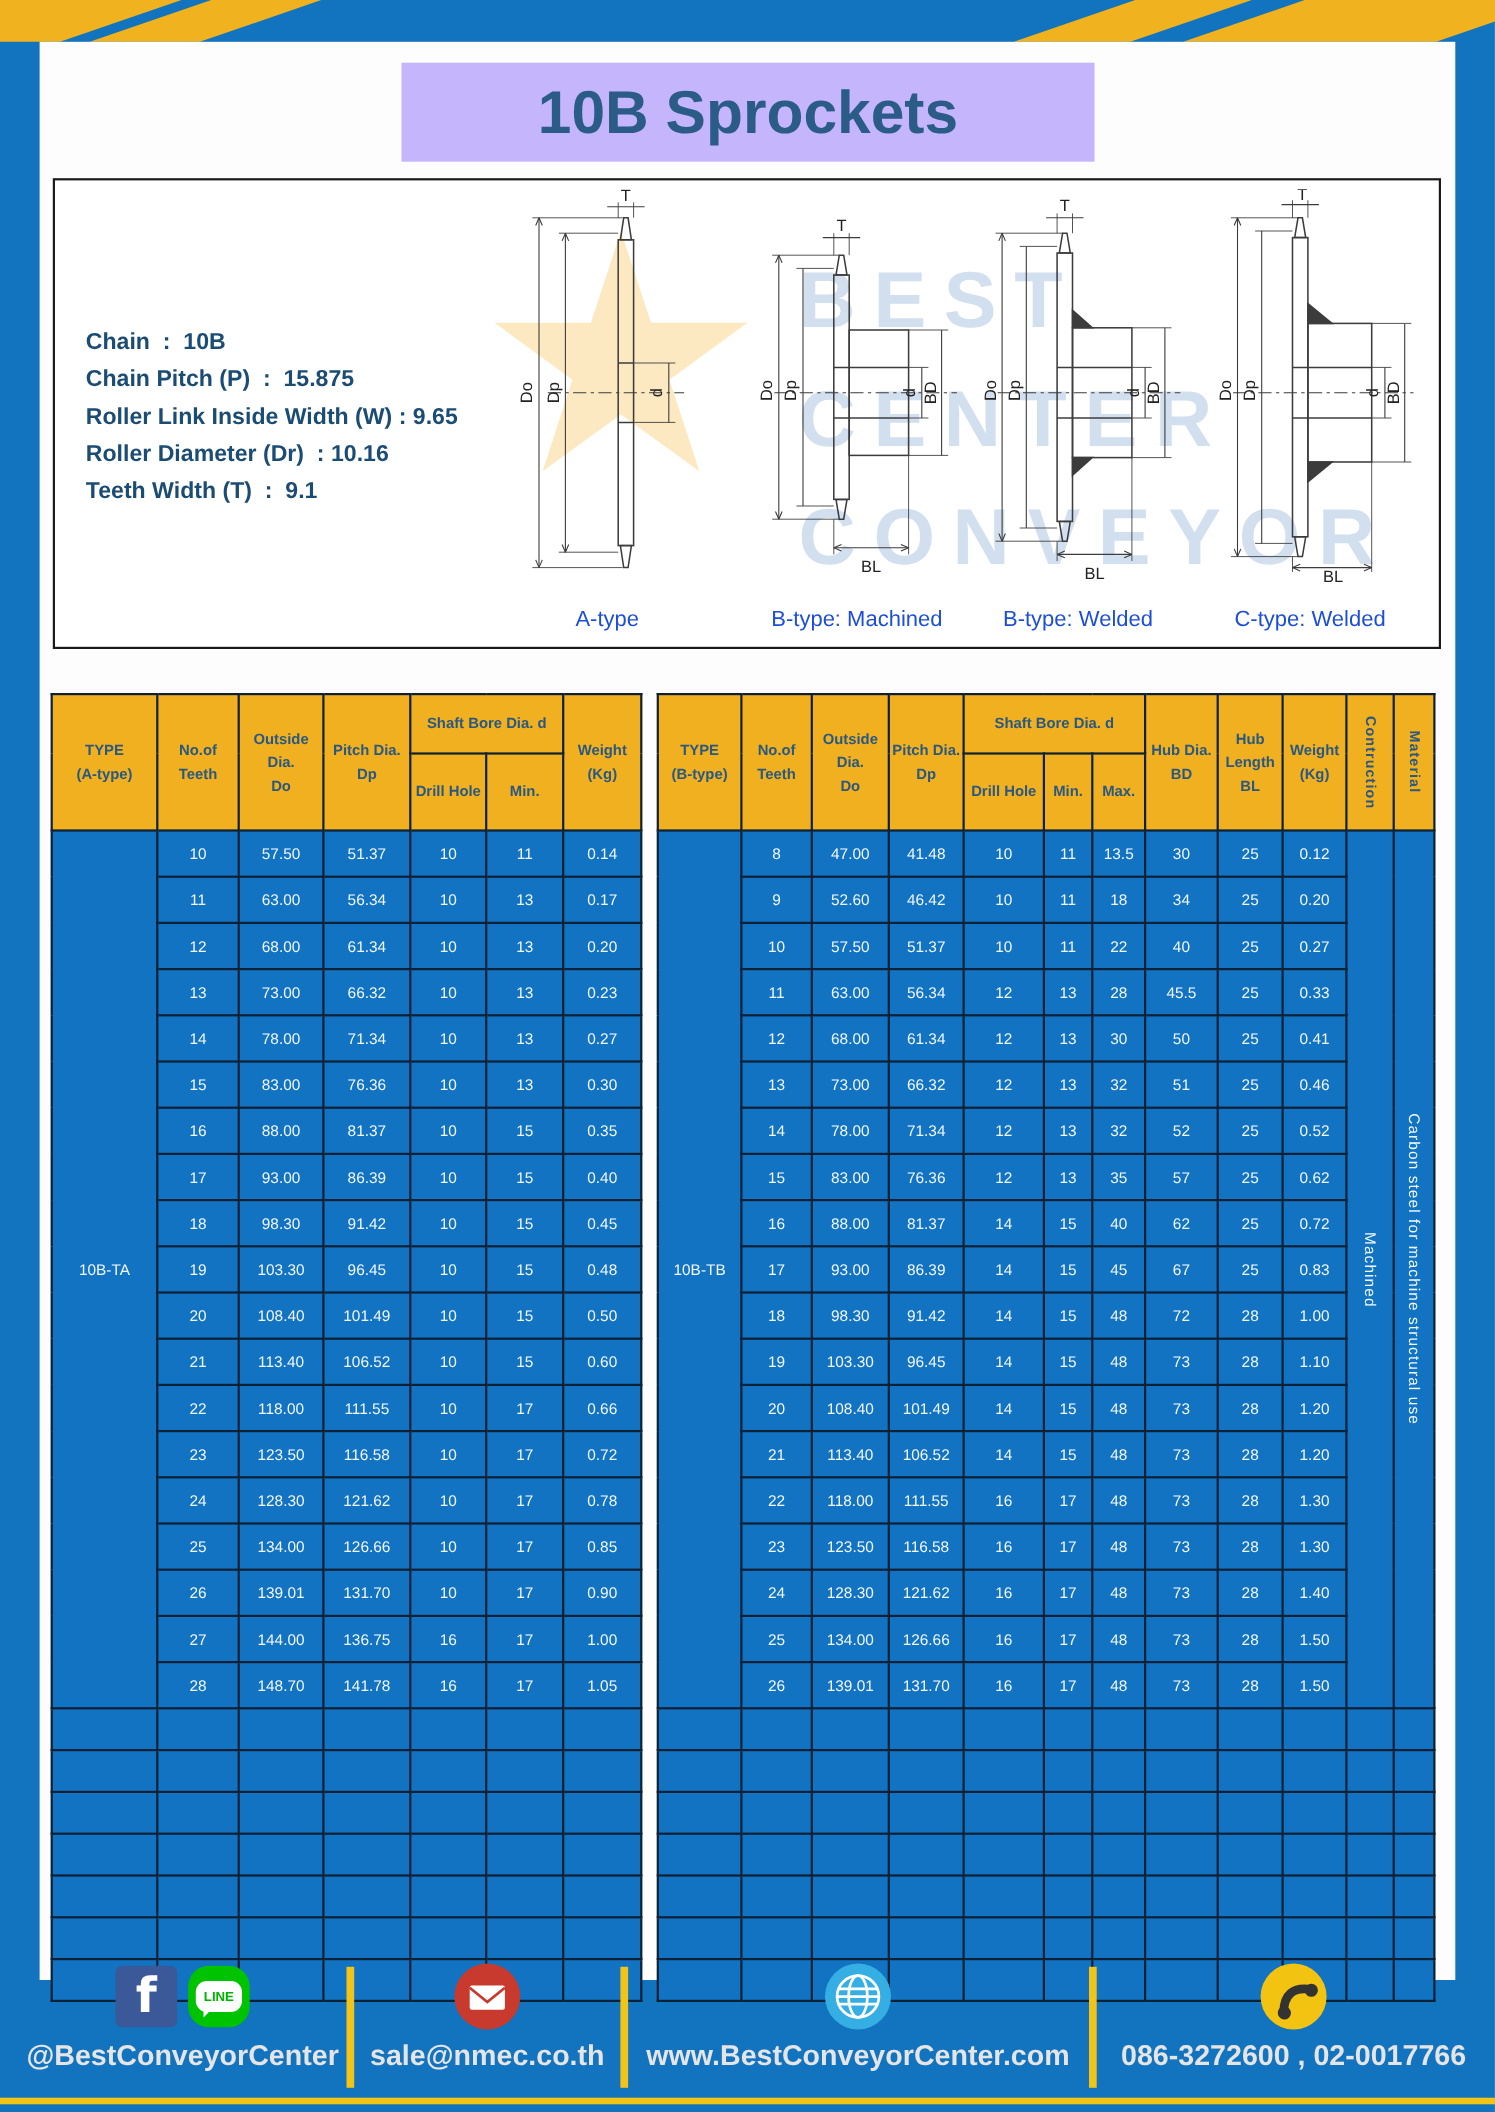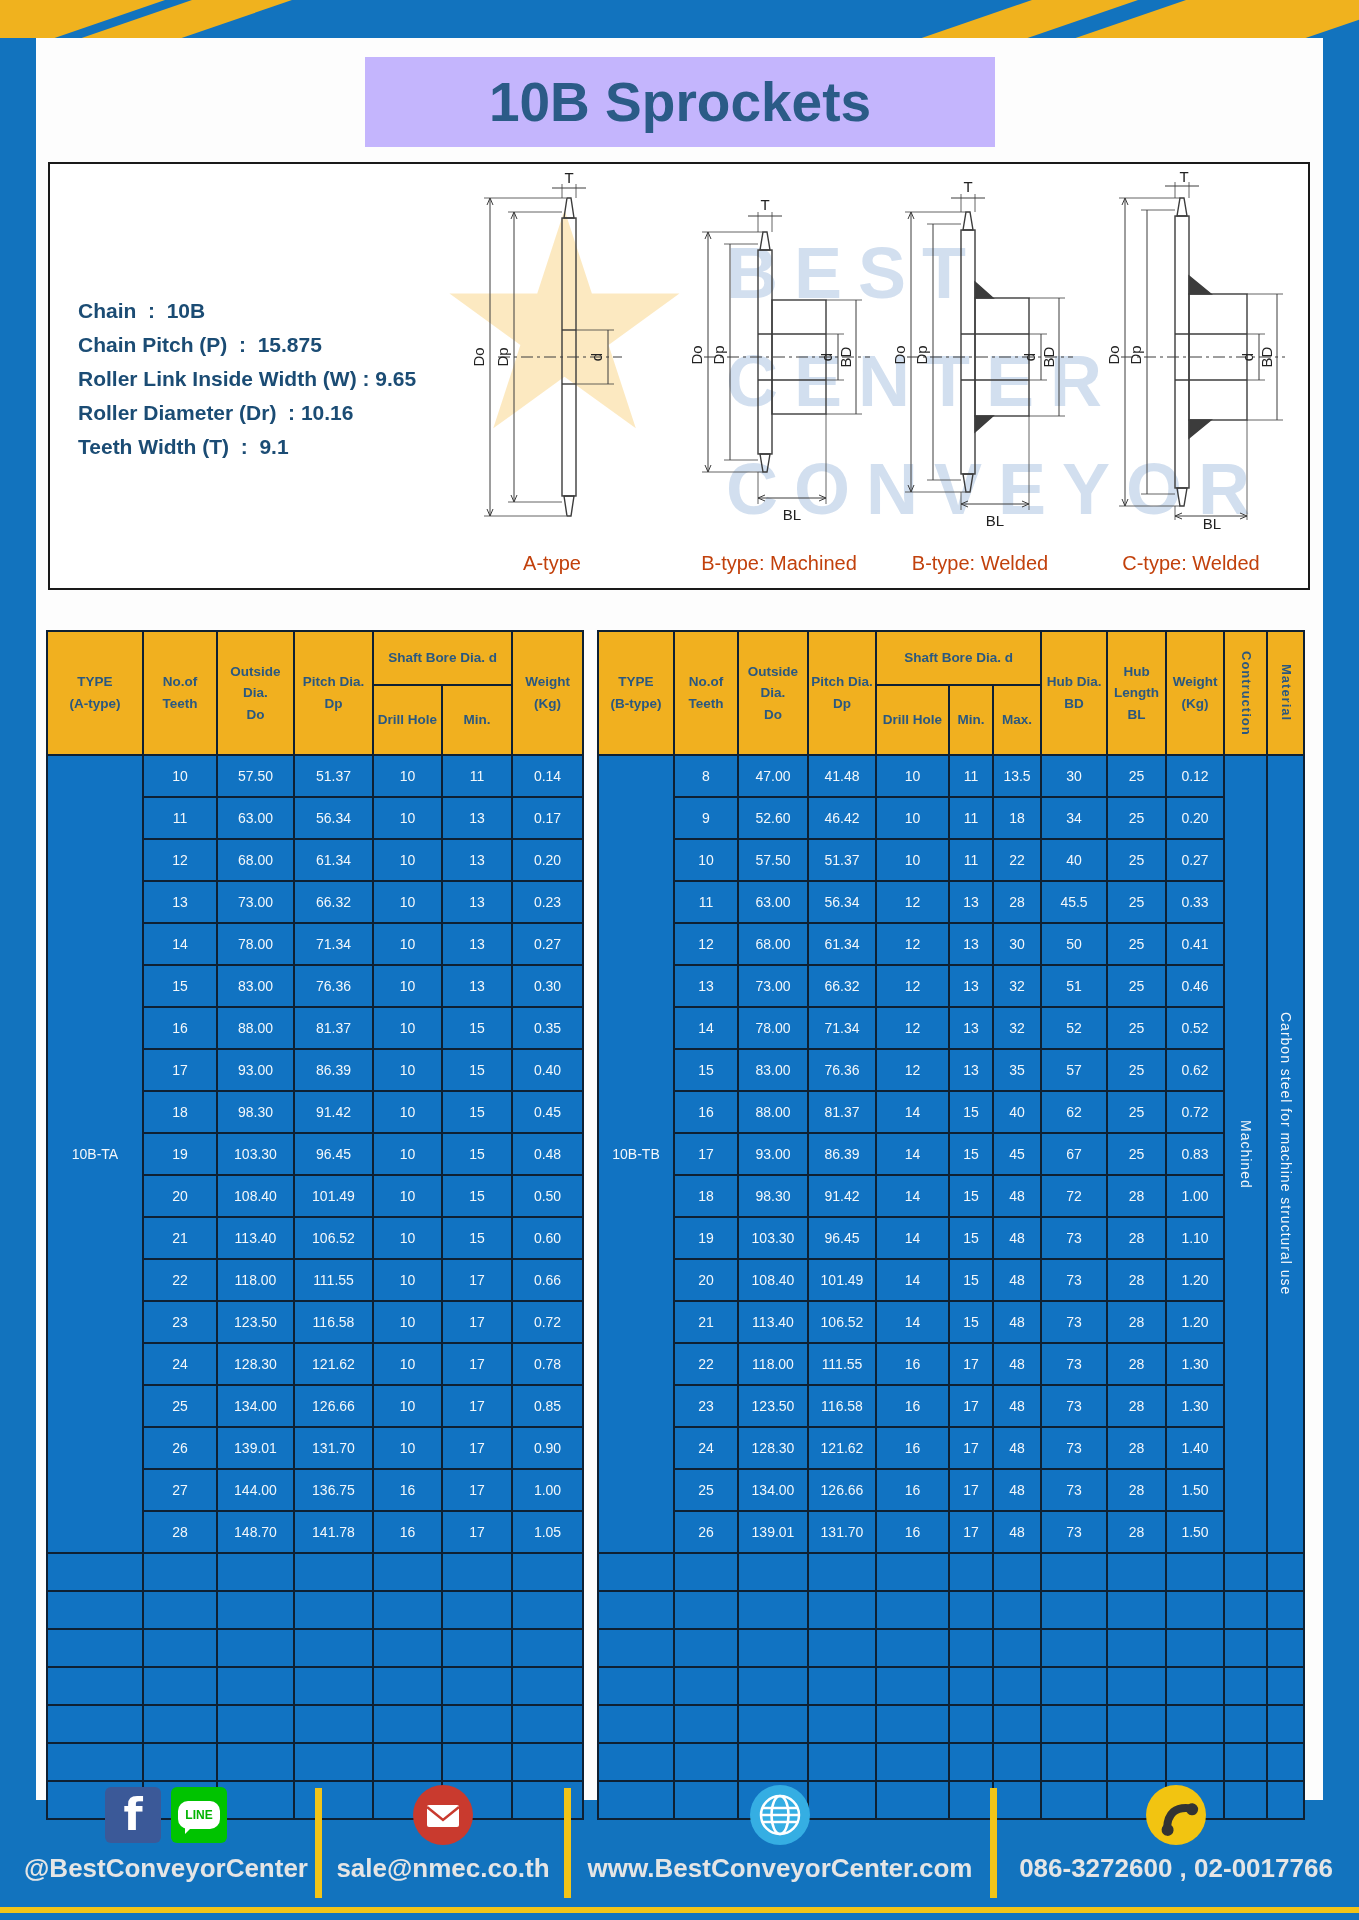--- a/index.html
+++ b/index.html
@@ -22,21 +22,21 @@
   .specs{position:absolute;left:28px;top:130px;}
   .spec-line{font-size:21px;font-weight:bold;color:#1B4C74;line-height:34px;white-space:pre;}
   .watermark{position:absolute;left:0;top:0;width:100%;height:100%;overflow:hidden;}
   .wm-star{position:absolute;left:380px;top:10px;font-size:300px;line-height:1;
            color:rgba(246,197,92,.38);font-family:"DejaVu Sans",sans-serif;}
   .wm-lines{position:absolute;left:640px;top:55px;font-size:72px;font-weight:bold;
             color:rgba(142,176,214,.40);letter-spacing:16px;line-height:1.5;margin-left:36px;}
   .ddraw{position:absolute;top:8px;}
   .ddraw line,.ddraw path,.ddraw rect,.ddraw polygon{stroke:#3c3c3c;}
   .ddraw text{fill:#222;font-size:15px;font-family:"Liberation Sans",sans-serif;}
-  .dcap{position:absolute;top:388px;width:240px;text-align:center;font-size:20px;color:#c2410c;}
+  .dcap{position:absolute;top:388px;width:240px;text-align:center;font-size:20px;color:#1d4ed8;}
 
   
   table.spec{position:absolute;border-collapse:collapse;table-layout:fixed;}
   table.spec th{background:#F1B01F;color:#2A5880;font-weight:bold;font-size:13.5px;
                 border:2px solid #0E2033;text-align:center;padding:1px;line-height:1.6;}
   table.spec th.pre{white-space:pre-line;}
   table.spec th.vert{writing-mode:vertical-rl;letter-spacing:1px;font-size:13px;}
   table.spec td{background:#1173C2;color:#F2F7FB;font-size:14px;text-align:center;
                 border:2px solid #0E2033;padding:0 2px;height:40px;}
   tr.h1 th{height:50px;}
@@ -45,21 +45,21 @@
   td.type-cell{font-size:14.5px;}
   td.vert-cell{writing-mode:vertical-rl;font-size:13px;letter-spacing:1px;}
 
   
   .f-sec{position:absolute;top:1782px;text-align:center;}
   .f-icons{display:flex;justify-content:center;align-items:center;gap:10px;height:66px;}
   .f-text{margin-top:5px;color:#e5e5e5;font-weight:bold;font-size:26px;white-space:nowrap;}
   .fb-icon{width:56px;height:56px;background:#3B5998;border-radius:6px;color:#fff;
            font-weight:bold;font-size:44px;line-height:56px;text-align:center;
            font-family:"DejaVu Sans",sans-serif;}
-  .line-icon{width:56px;height:56px;background:#00C300;border-radius:6px;display:flex;
+  .line-icon{width:56px;height:56px;background:#00C300;border-radius:19px;display:flex;
              align-items:center;justify-content:center;position:relative;}
   .line-bubble{display:block;width:42px;height:28px;background:#fff;border-radius:10px;
                color:#00B300;font-size:12px;font-weight:bold;line-height:28px;text-align:center;}
   .line-bubble::after{content:"";position:absolute;left:14px;bottom:9px;width:0;height:0;
                border-left:7px solid #fff;border-bottom:7px solid transparent;}
   .divider{position:absolute;top:1788px;width:7px;height:110px;background:#F2C418;}
   .bottom-line{position:absolute;left:0;top:1907px;width:1359px;height:6px;background:#F2C418;}
 </style>
 </head>
 <body>

